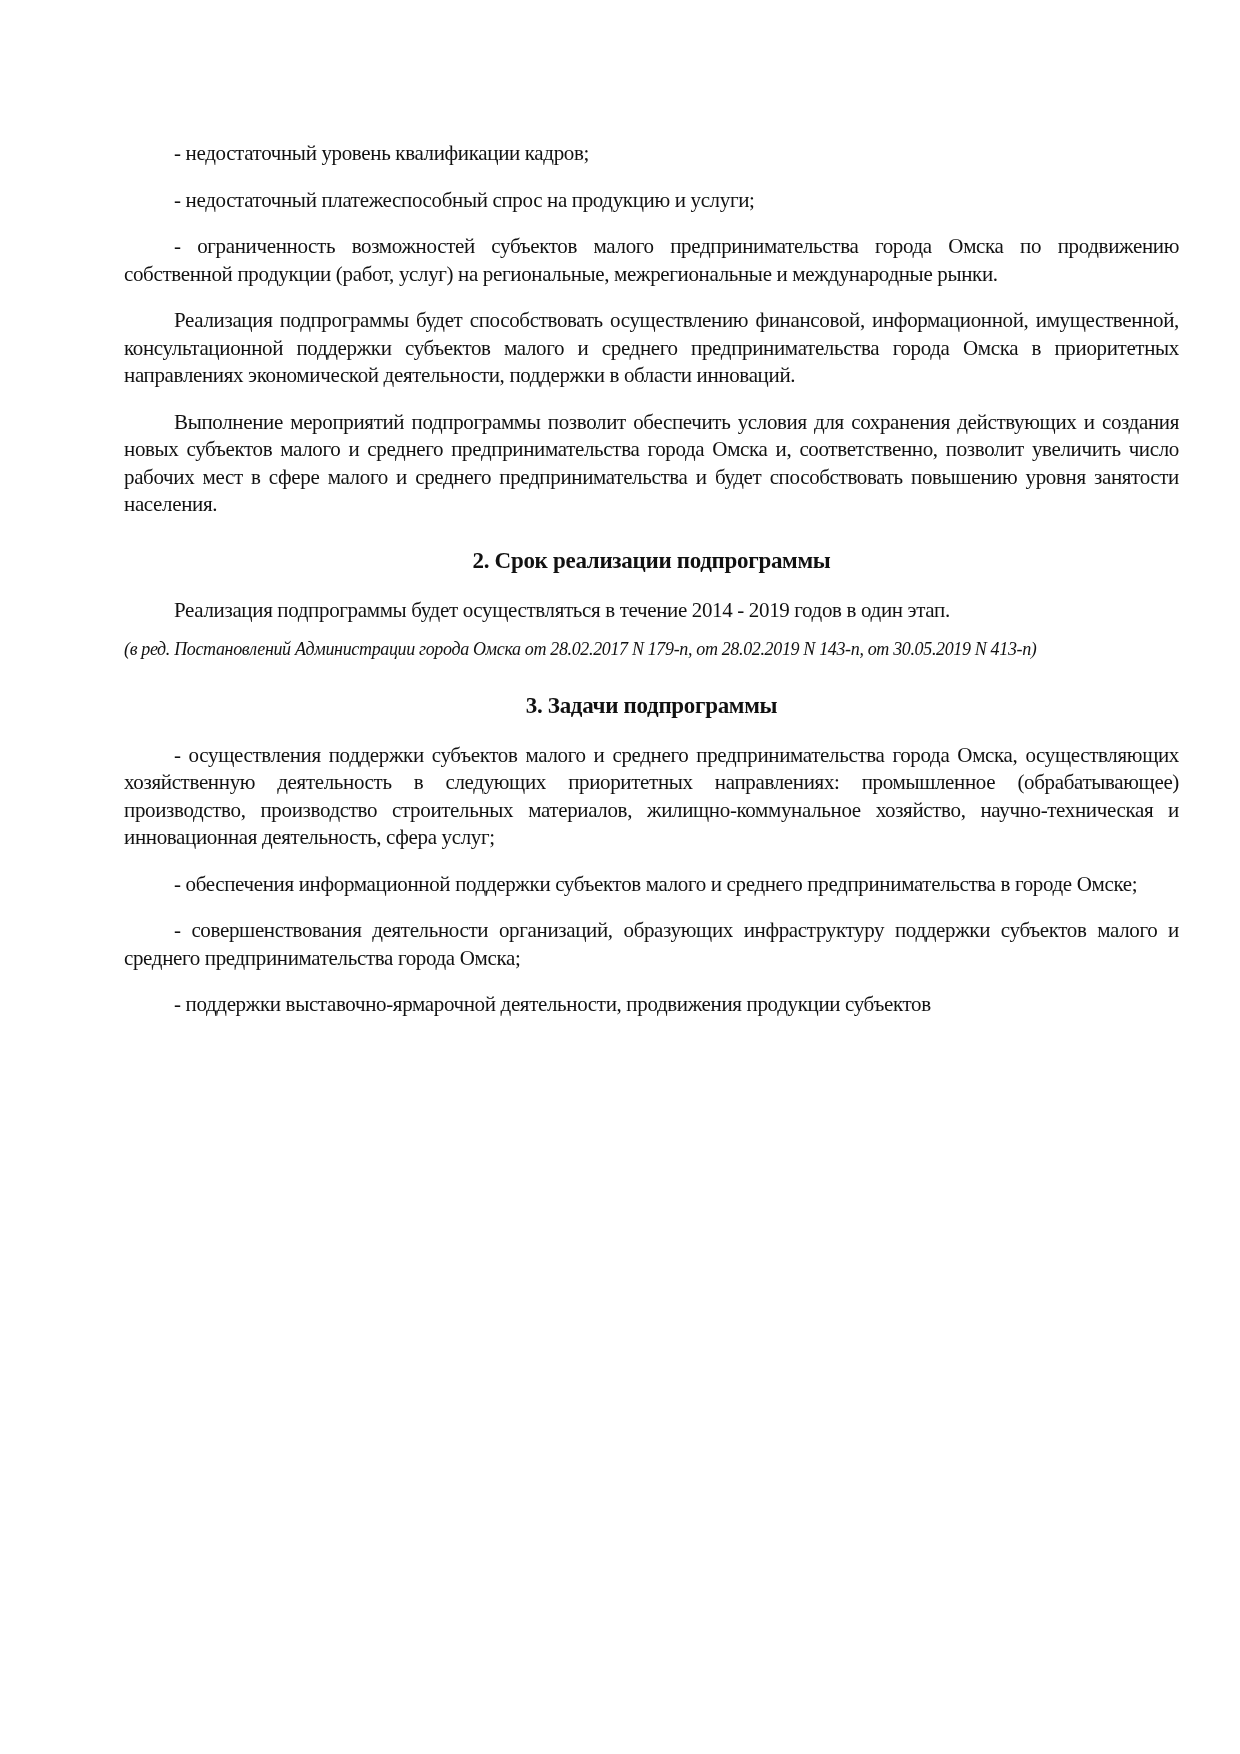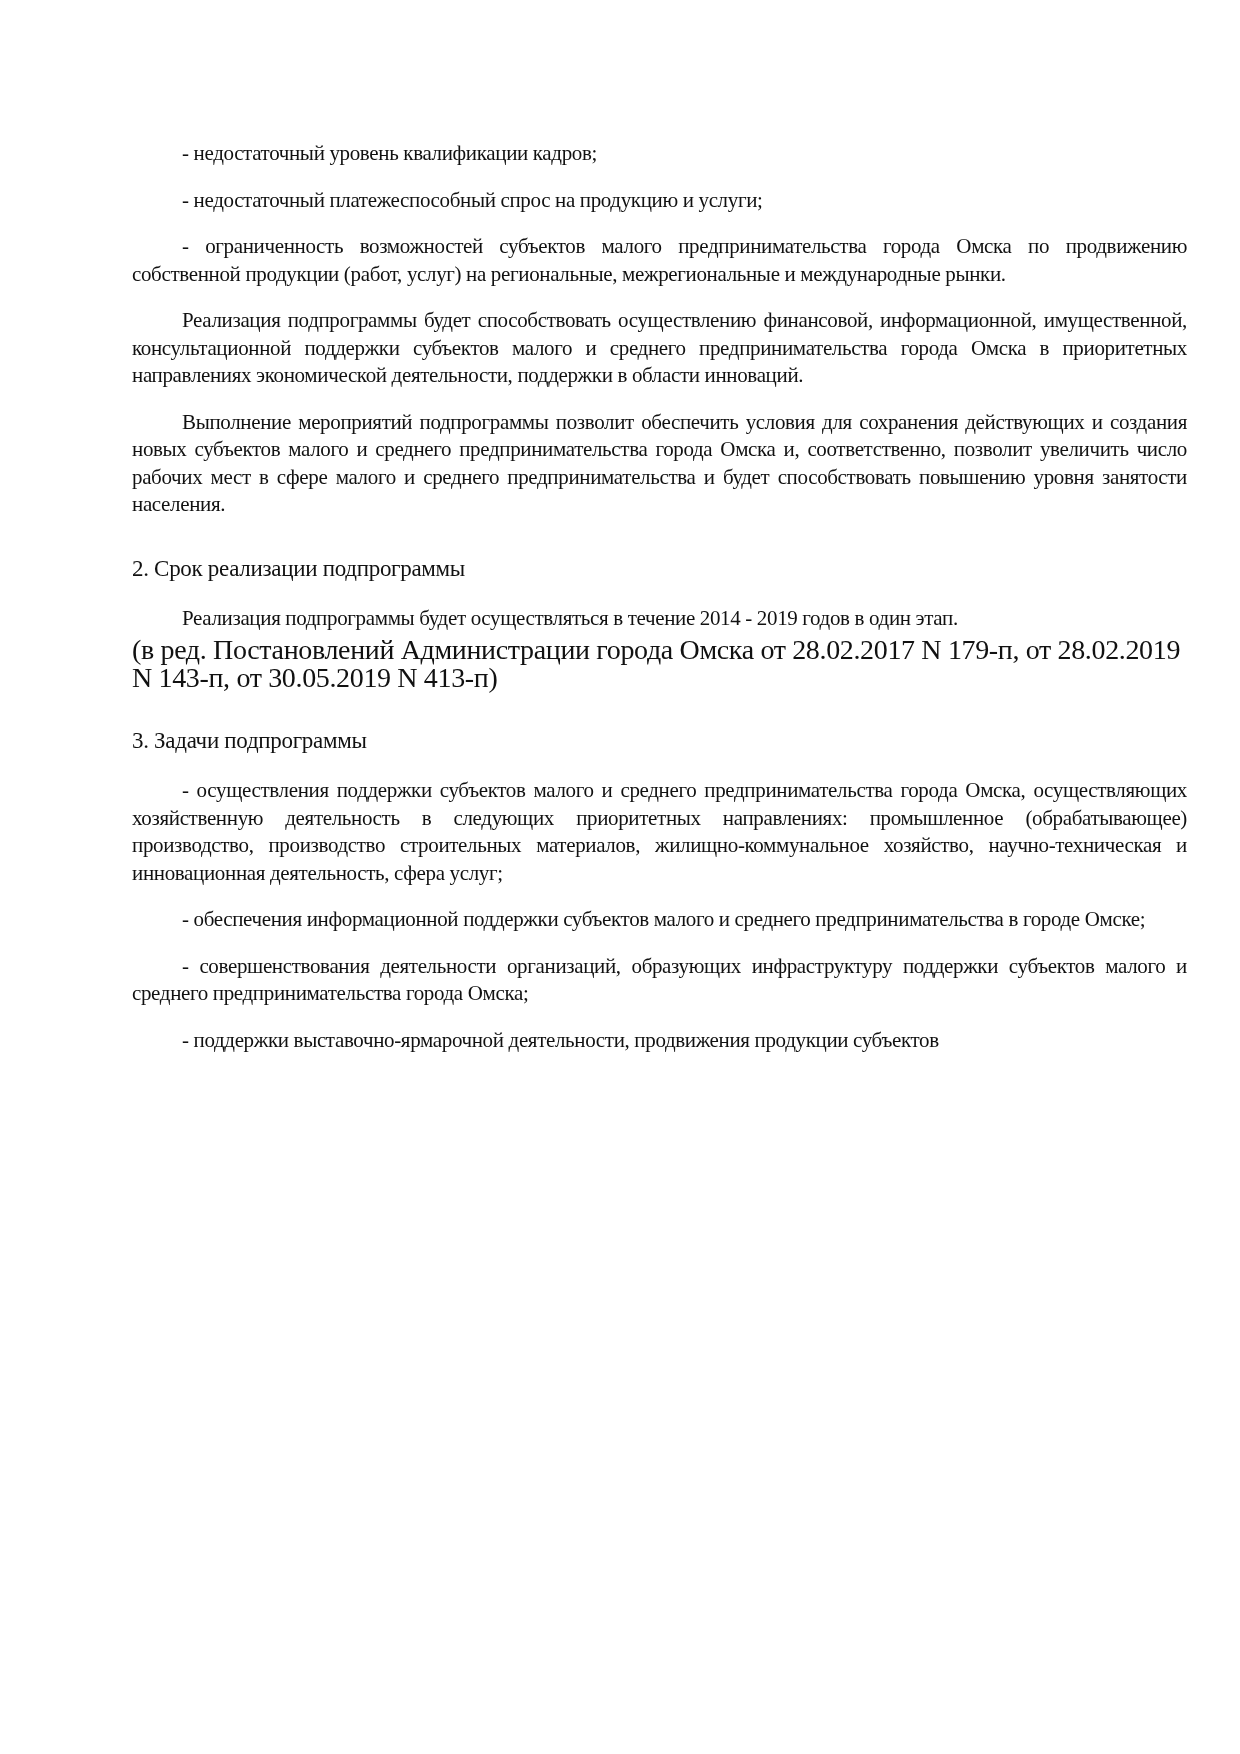--- a/index.html
+++ b/index.html
@@ -10,50 +10,51 @@
     body {
       width: 1240px;
       height: 1754px;
       position: relative;
       overflow: hidden;
       color: #111111;
       font-family: "Liberation Serif", "DejaVu Serif", serif;
     }
     .page {
       position: absolute;
-      left: 132px;
+      left: 124px;
       top: 140px;
       width: 1055px;
     }
     .para {
       font-size: 21px;
       line-height: 27.5px;
       text-align: justify;
       text-indent: 50px;
       margin: 0 0 19px 0;
       letter-spacing: -0.35px;
       word-spacing: 0px;
     }
     .para.tight {
       margin-bottom: 0;
     }
     .heading {
       font-size: 23px;
-      font-weight: normal;
-      text-align: left;
-      margin: 36px 0 22px 0;
+      font-weight: bold;
+      text-align: center;
+      margin: 28px 0 22px 0;
       line-height: 28px;
       letter-spacing: -0.3px;
     }
     .note {
-      font-size: 28px;
+      font-size: 18px;
       line-height: 27.5px;
       text-align: left;
-      margin: 4px 0 19px 0;
+      margin: 12px 0 19px 0;
       letter-spacing: -0.35px;
+      font-style: italic;
     }
   </style>
 </head>
 <body>
 
 <div class="page">
 
   <p class="para">- недостаточный уровень квалификации кадров;</p>
   <p class="para">- недостаточный платежеспособный спрос на продукцию и услуги;</p>
   <p class="para">- ограниченность возможностей субъектов малого предпринимательства города Омска по продвижению собственной продукции (работ, услуг) на региональные, межрегиональные и международные рынки.</p>

